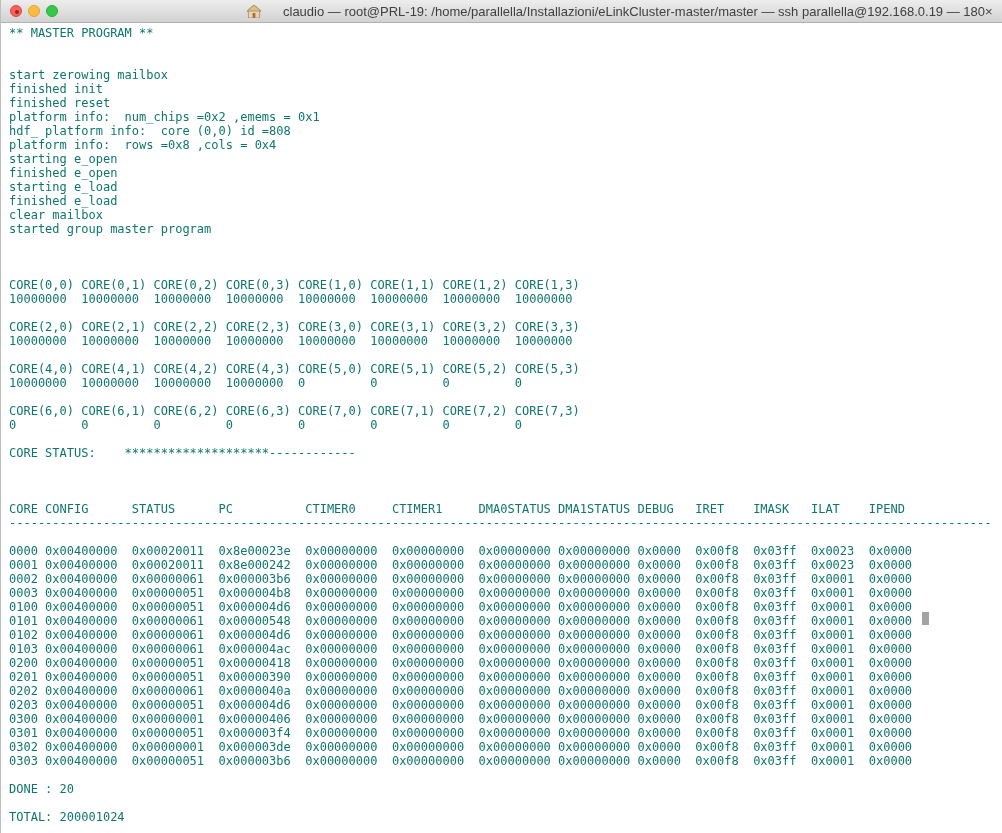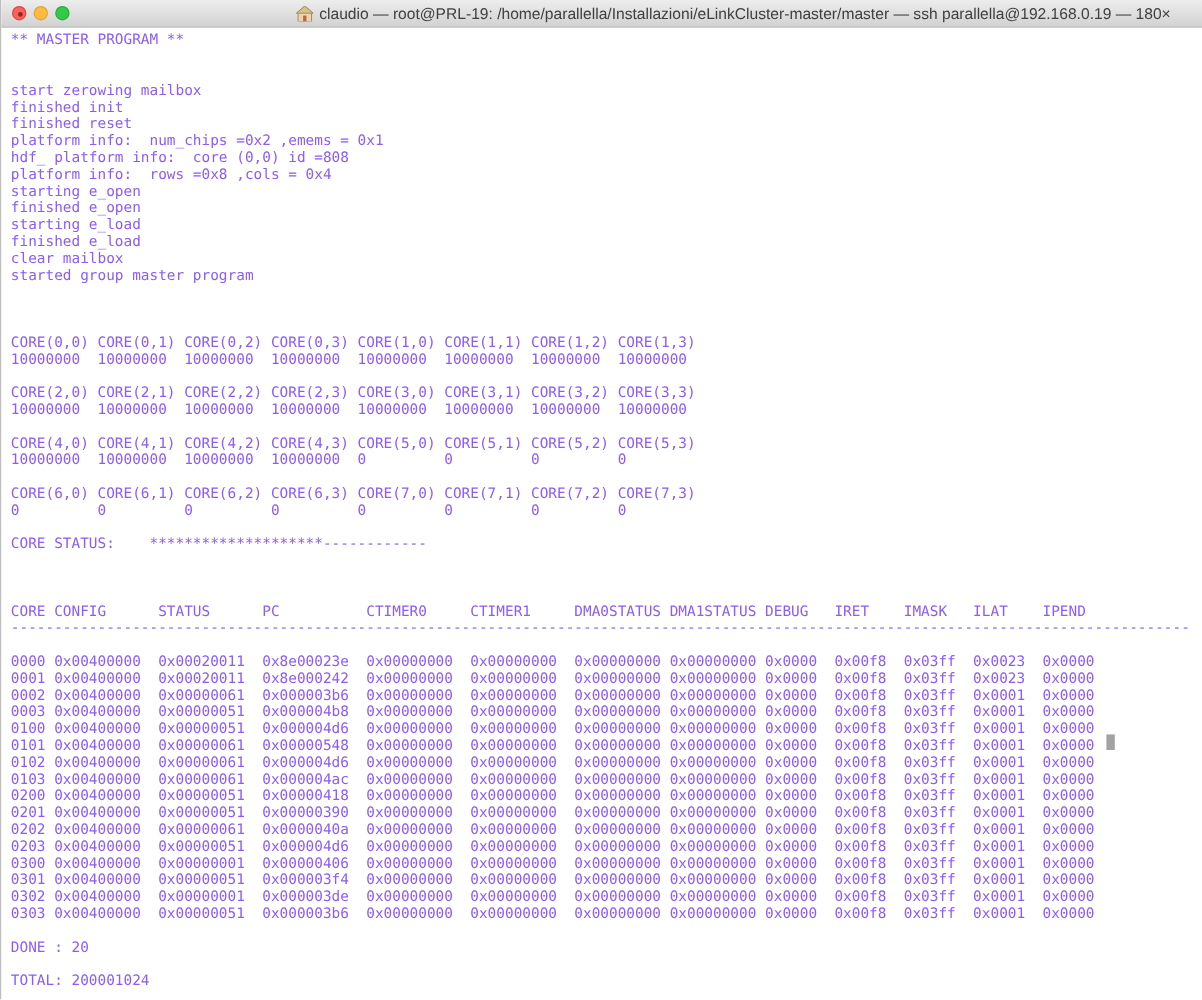--- a/index.html
+++ b/index.html
@@ -20,28 +20,28 @@
   .traffic-lights{position:absolute;left:9px;top:5px;display:flex;gap:6px;}
   .tl{width:12px;height:12px;border-radius:50%;display:inline-block;position:relative;box-sizing:border-box;}
   .tl.red{background:#fc615c;border:1px solid #e2453e;}
   .tl.red .dot{position:absolute;left:3.5px;top:3.5px;width:4px;height:4px;border-radius:50%;background:#8e2a25;}
   .tl.yellow{background:#fdbc40;border:1px solid #e0a43a;}
   .tl.green{background:#34c94a;border:1px solid #2aad3c;}
   .titlewrap{
     position:absolute;left:246px;top:3px;height:16px;
     white-space:nowrap;
     font-size:13px;color:#404040;
-    display:flex;align-items:center;gap:5px;
+    display:flex;align-items:center;gap:22px;
   }
   .home-icon{width:14px;height:13px;display:inline-block;flex:0 0 auto;}
   .screen{
     position:absolute;left:8px;top:26px;margin:0;
     font-family:"DejaVu Sans Mono","Liberation Mono",monospace;
     font-size:12px;line-height:14px;
-    color:#8b5cf6;
+    color:#0f766e;
     white-space:pre;
   }
   .cursor{
     position:absolute;left:921px;top:612px;width:7px;height:13px;
     background:#a3a3a3;
   }
 </style>
 </head>
 <body>
 

